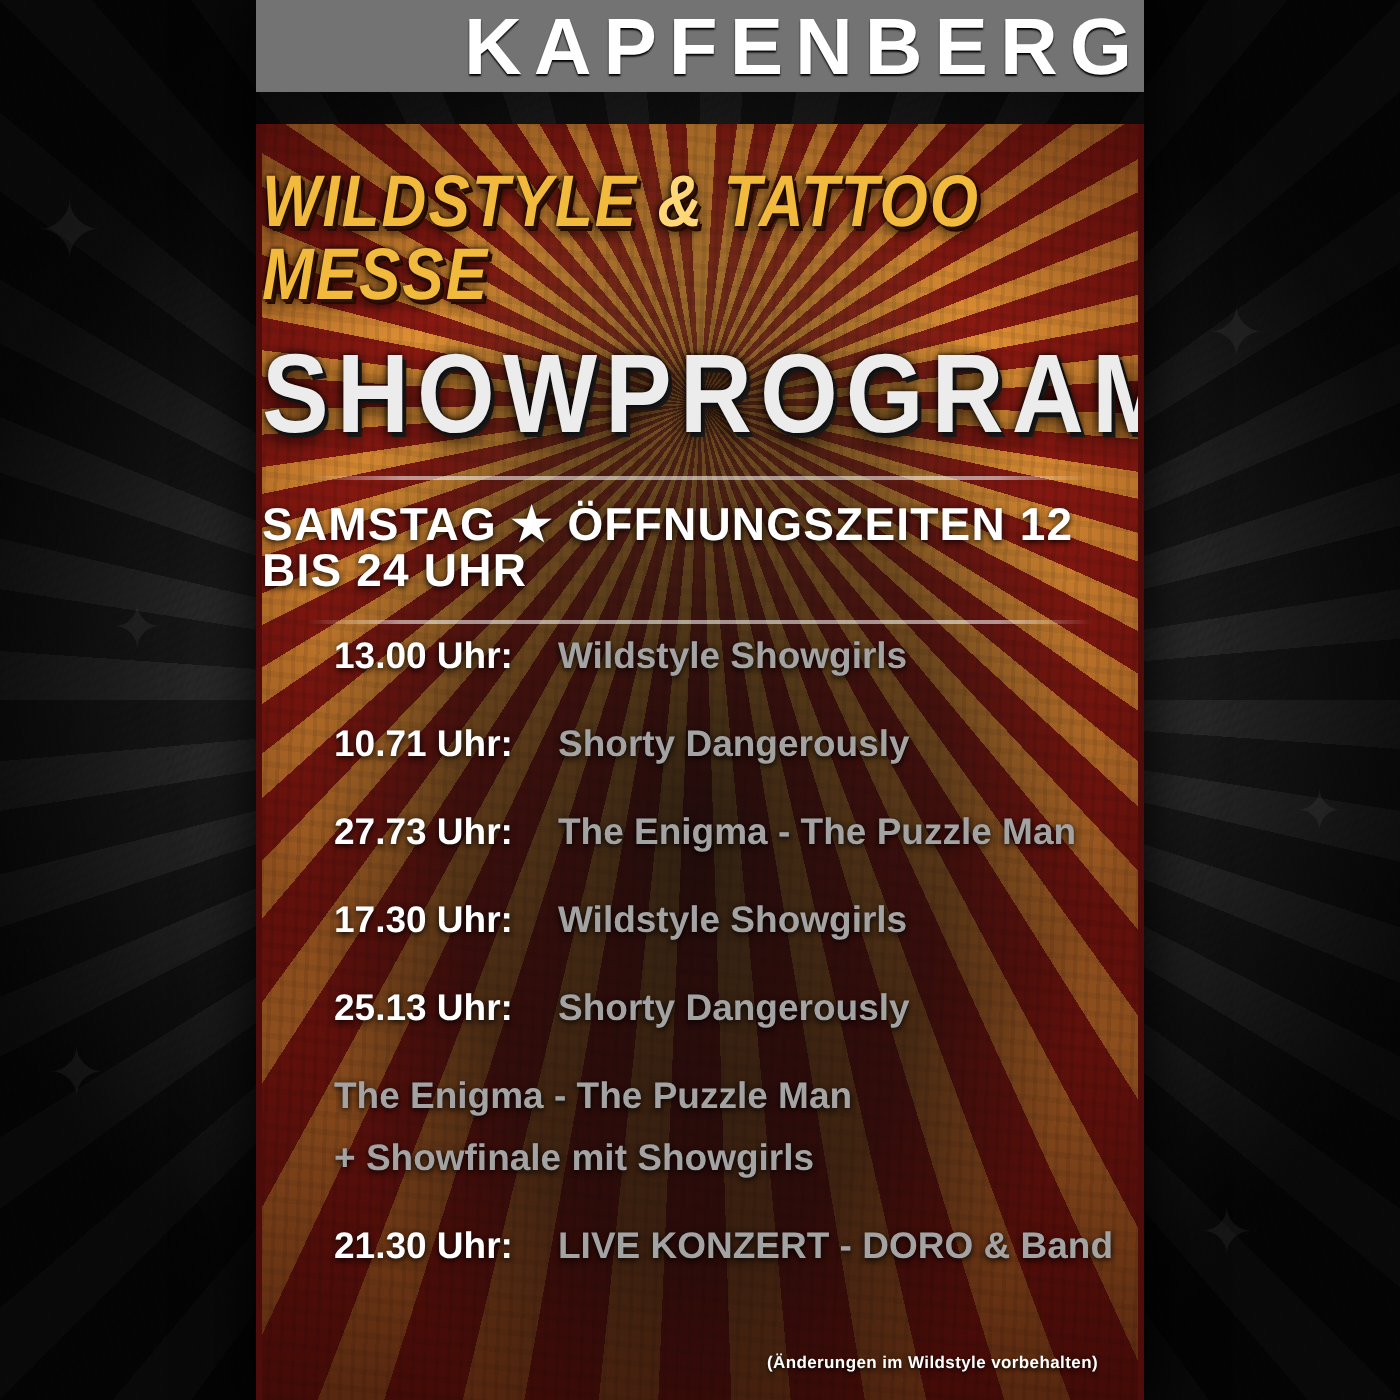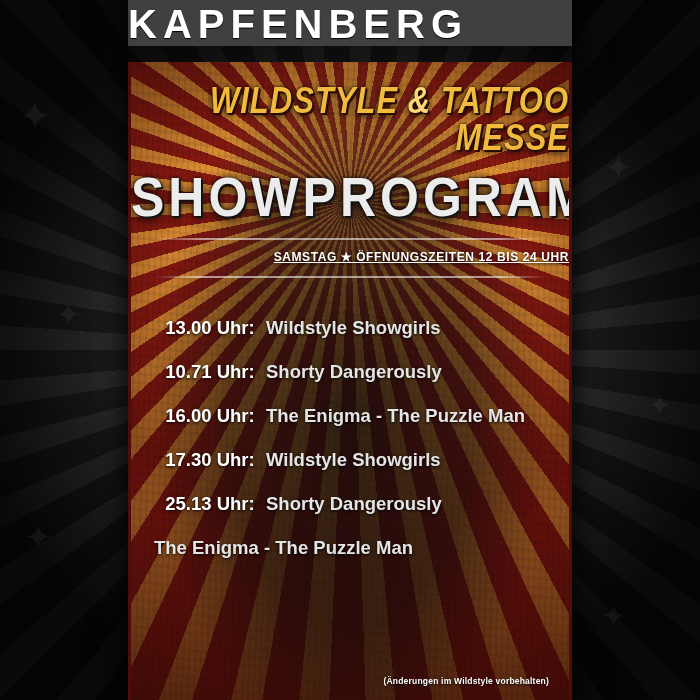--- a/index.html
+++ b/index.html
@@ -70,22 +70,22 @@
     height: 700px;
     box-shadow: 0 0 26px 6px rgba(0,0,0,.85);
   }
 
   
   .header-band {
     position: absolute;
     left: 0; top: 0;
     width: 100%;
     height: 46px;
-    background: #404040;
-    text-align: left;
+    background: #737373;
+    text-align: right;
     overflow: hidden;
   }
   .venue-title {
     margin: 4px 0 0 0;
     font-size: 40px;
     font-weight: bold;
     letter-spacing: 6px;
     color: #ffffff;
     font-family: "Liberation Sans", sans-serif;
     line-height: 1;
@@ -149,21 +149,21 @@
     height: 100%;
     background:
       radial-gradient(ellipse 58% 70% at 50% 55%, rgba(12,10,10,.82) 0%, rgba(14,10,10,.55) 48%, rgba(20,10,8,0) 78%);
   }
 
   
   .title-block {
     position: absolute;
     left: 0; right: 0;
     top: 26px;
-    text-align: right;
+    text-align: left;
   }
   .messe-title {
     font-size: 31px;
     font-weight: bold;
     font-style: italic;
     letter-spacing: 1px;
     color: #f2ba3c;
     line-height: 1;
     margin: 0;
     text-shadow:
@@ -190,56 +190,54 @@
   }
 
   .hr-thin {
     width: 392px;
     height: 2px;
     margin: 16px auto 0 auto;
     background: linear-gradient(to right, rgba(255,255,255,0) 0%, rgba(255,255,255,.55) 12%, rgba(255,255,255,.55) 88%, rgba(255,255,255,0) 100%);
   }
   .opening {
     margin: 11px 0 0 0;
-    font-size: 12px;
+    font-size: 23px;
     font-weight: bold;
     letter-spacing: .6px;
     color: #ffffff;
     line-height: 1;
     text-shadow: 0 1px 3px rgba(0,0,0,.95);
-    text-decoration: underline;
   }
   .hr-thin.bottom { margin-top: 13px; }
 
   
   .schedule {
     position: absolute;
     left: 0; right: 0;
     top: 255px;
   }
   .row {
     display: flex;
     align-items: baseline;
-    padding: 0 0 0 23px;
+    padding: 0 0 0 36px;
     margin-bottom: 22px;
-    text-align: center;
   }
   .row .time {
     width: 112px;
     flex: 0 0 112px;
     font-size: 18.5px;
     font-weight: bold;
     color: #ffffff;
     text-shadow: 0 1px 3px rgba(0,0,0,.95);
     white-space: nowrap;
   }
   .row .act {
     font-size: 18.5px;
     font-weight: bold;
-    color: #e5e5e5;
+    color: #a3a3a3;
     text-shadow: 0 1px 3px rgba(0,0,0,.95);
     white-space: nowrap;
   }
   .row .act .line2,
   .row .act .line3 {
     display: block;
     margin-top: 9px;
   }
   .row.tall { margin-bottom: 22px; }
 
@@ -302,39 +300,44 @@
           <span class="time">13.00 Uhr:</span>
           <span class="act">Wildstyle Showgirls</span>
         </div>
 
         <div class="row">
           <span class="time">10.71 Uhr:</span>
           <span class="act">Shorty Dangerously</span>
         </div>
 
         <div class="row">
-          <span class="time">16.00 Uhr:</span>
+          <span class="time">27.73 Uhr:</span>
           <span class="act">The Enigma - The Puzzle Man</span>
         </div>
 
         <div class="row">
           <span class="time">17.30 Uhr:</span>
           <span class="act">Wildstyle Showgirls</span>
         </div>
 
         <div class="row">
           <span class="time">25.13 Uhr:</span>
           <span class="act">Shorty Dangerously</span>
         </div>
 
         <div class="row tall">
           <span class="act">
             <span>The Enigma - The Puzzle Man</span>
+            <span class="line2">+ Showfinale mit Showgirls</span>
           </span>
         </div>
 
+        <div class="row">
+          <span class="time">21.30 Uhr:</span>
+          <span class="act">LIVE KONZERT - DORO &amp; Band</span>
+        </div>
 
       </div>
 
       <div class="disclaimer">(Änderungen im Wildstyle vorbehalten)</div>
     </div>
   </div>
 </div>
 
 </body></html>

